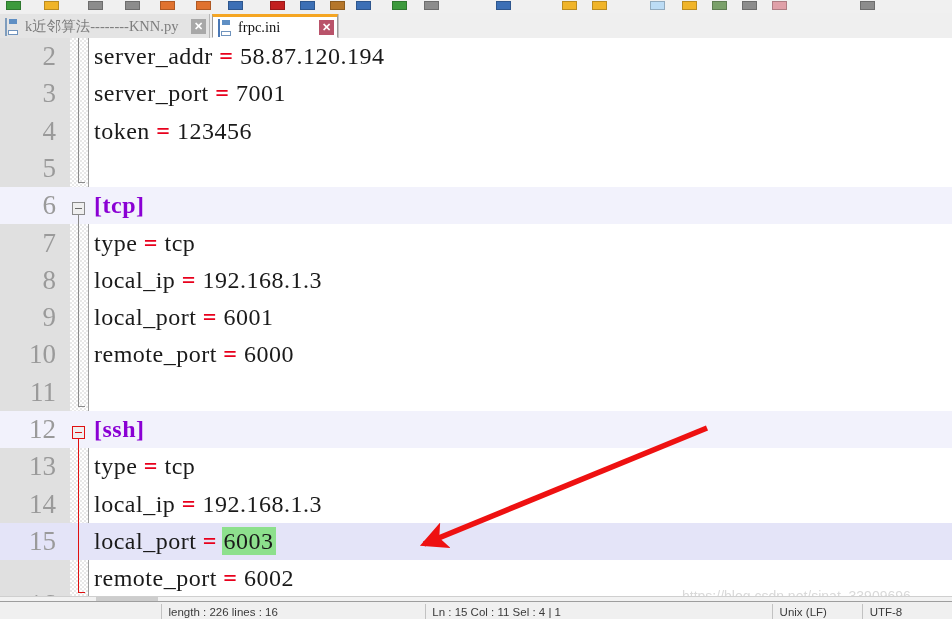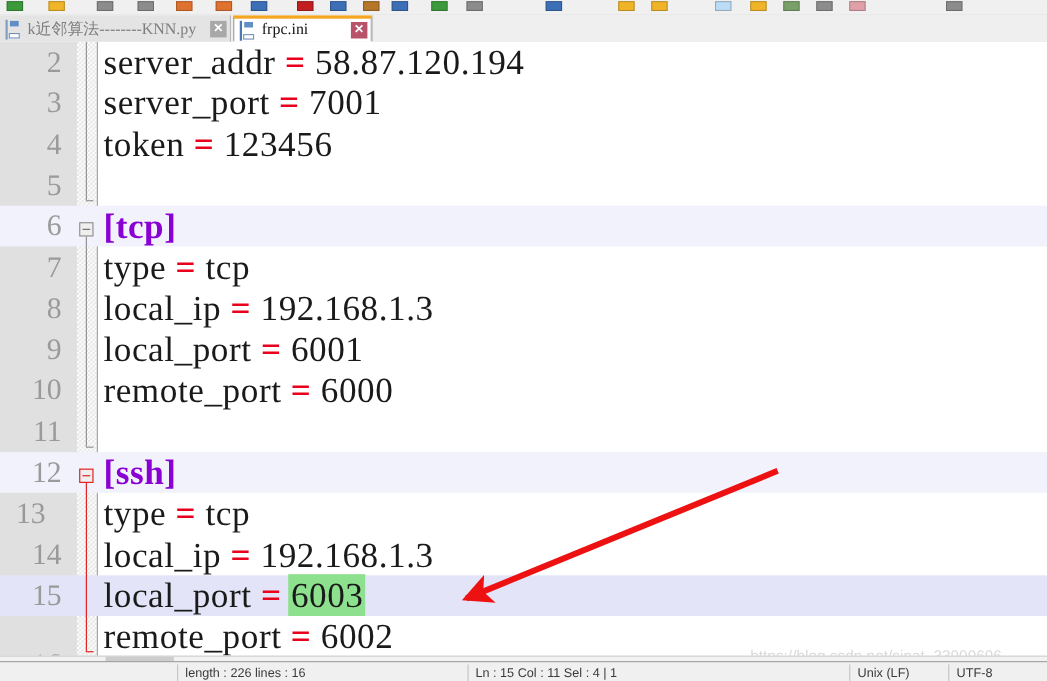--- a/index.html
+++ b/index.html
@@ -147,21 +147,21 @@
     text-align: right;
     font-family: "Liberation Serif", serif;
     font-size: 27px; line-height: 37px;
     color: #9a9a9a;
   }
   .codeline {
     position: absolute; left: 94px;
     height: 37px;
     white-space: pre;
     font-family: "Liberation Serif", serif;
-    font-size: 32px; line-height: 37px;
+    font-size: 24px; line-height: 37px;
     color: #1a1a1a;
     letter-spacing: 0.5px;
   }
   .codeline .eq { color: #e8001c; font-weight: bold; }
   .codeline .sect-name { color: #8a00d4; font-weight: bold; }
   .codeline .sel {
     background: #8de08d;
     padding: 1px 2px;
     margin: 0 -2px;
   }
@@ -322,21 +322,21 @@
         <div class="row" style="top: 298.4px;"></div>
         <div class="lineno" style="top: 298.4px;">10</div>
         <div class="codeline" style="top: 298.4px;"><span>remote_port </span><span class="eq">=</span><span> 6000</span></div>
         <div class="row" style="top: 335.7px;"></div>
         <div class="lineno" style="top: 335.7px;">11</div>
         <div class="codeline" style="top: 335.7px;"></div>
         <div class="row sect" style="top: 373px;"></div>
         <div class="lineno" style="top: 373px;">12</div>
         <div class="codeline" style="top: 373px;"><span class="sect-name">[ssh]</span></div>
         <div class="row" style="top: 410.3px;"></div>
-        <div class="lineno" style="top: 410.3px; text-align: center;">13</div>
+        <div class="lineno" style="top: 410.3px;">13</div>
         <div class="codeline" style="top: 410.3px;"><span>type </span><span class="eq">=</span><span> tcp</span></div>
         <div class="row" style="top: 447.6px;"></div>
         <div class="lineno" style="top: 447.6px;">14</div>
         <div class="codeline" style="top: 447.6px;"><span>local_ip </span><span class="eq">=</span><span> 192.168.1.3</span></div>
         <div class="row current" style="top: 484.9px;"></div>
         <div class="lineno" style="top: 484.9px;">15</div>
         <div class="codeline" style="top: 484.9px;"><span>local_port </span><span class="eq">=</span><span> </span><span class="sel">6003</span></div>
         <div class="row" style="top: 522.2px;"></div>
         <div class="lineno" style="top: 548px;">16</div>
         <div class="codeline" style="top: 522.2px;"><span>remote_port </span><span class="eq">=</span><span> 6002</span></div>

